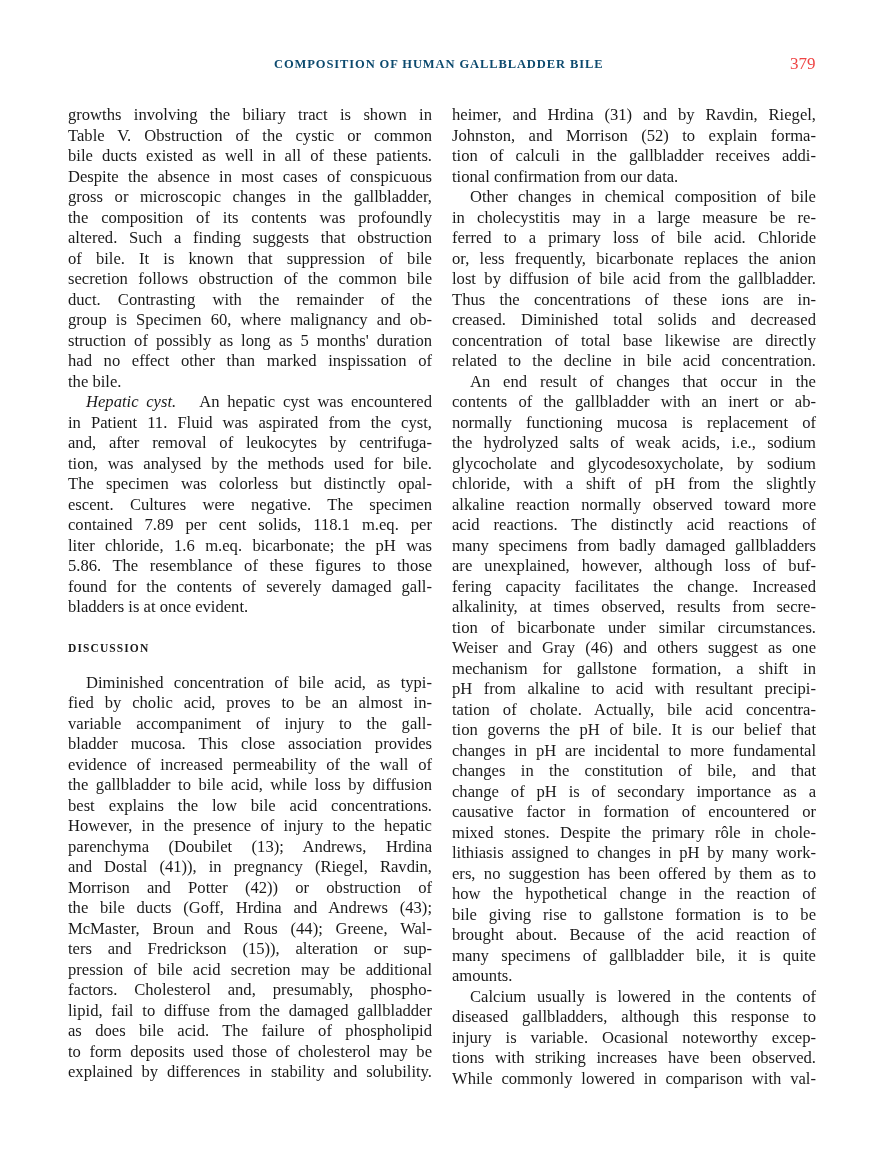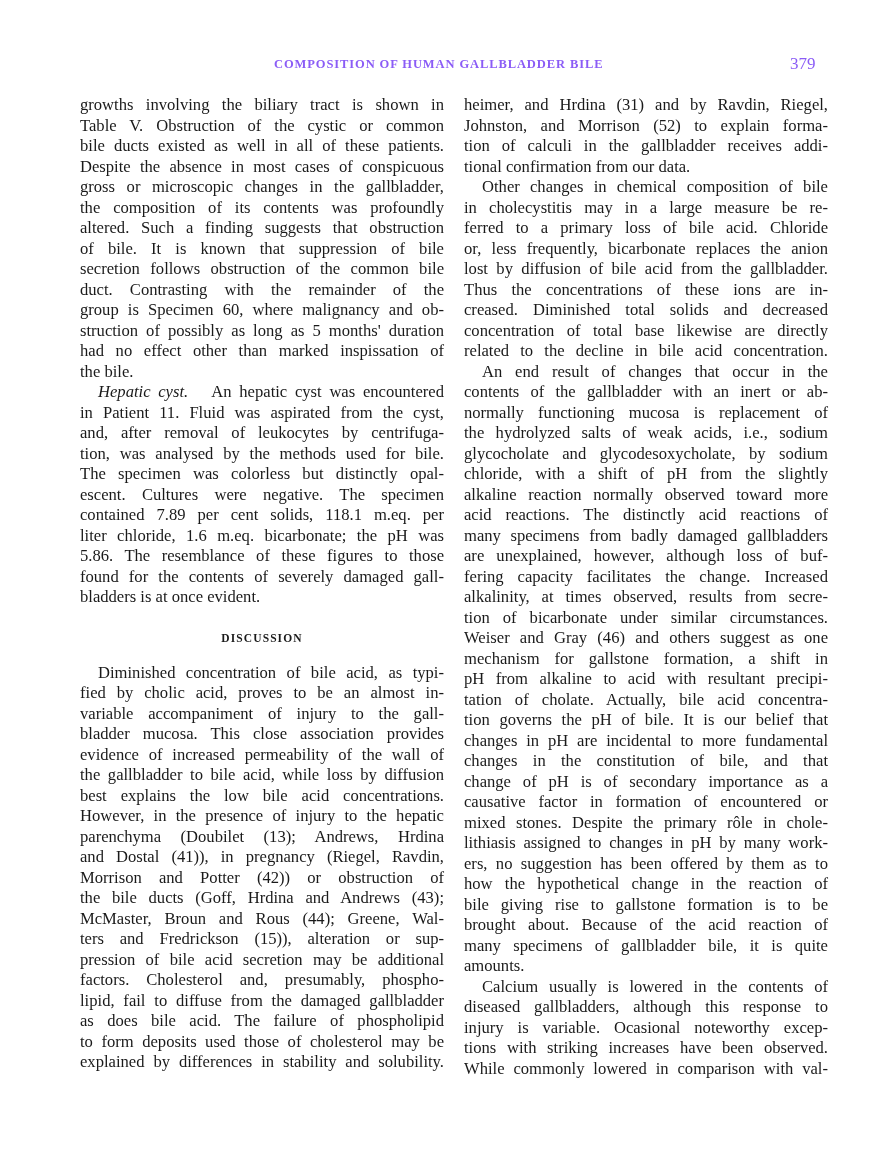--- a/index.html
+++ b/index.html
@@ -23,34 +23,33 @@
   }
   .running-head {
     position: absolute;
     top: 57px;
     left: 274px;
     font-size: 12.5px;
     letter-spacing: 0.9px;
     font-weight: bold;
     font-variant: small-caps;
     text-transform: uppercase;
-    color: #8b5cf6;
+    color: #0c4a6e;
   }
   .page-number {
     position: absolute;
     top: 54px;
     left: 790px;
     font-size: 17px;
-    color: #8b5cf6;
+    color: #ef4444;
   }
   .column {
     position: absolute;
-    top: 95px;
+    top: 105px;
     width: 364px;
-    margin-left: 12px;
   }
   .col-left { left: 68px; }
   .col-right { left: 452px; width: 364px; }
   .line {
     height: 20.5px;
     line-height: 20.5px;
     font-size: 16.6px;
     white-space: nowrap;
     text-align: justify;
     text-align-last: justify;
@@ -61,21 +60,20 @@
   }
   .line.indent {
     padding-left: 18px;
   }
   .gap {
     height: 20.5px;
   }
   .heading {
     height: 20.5px;
     line-height: 20.5px;
-    text-align: center;
     font-size: 11.5px;
     letter-spacing: 1.1px;
     font-weight: bold;
     text-transform: uppercase;
   }
   .italic { font-style: italic; }
 </style>
 </head>
 <body>
 

